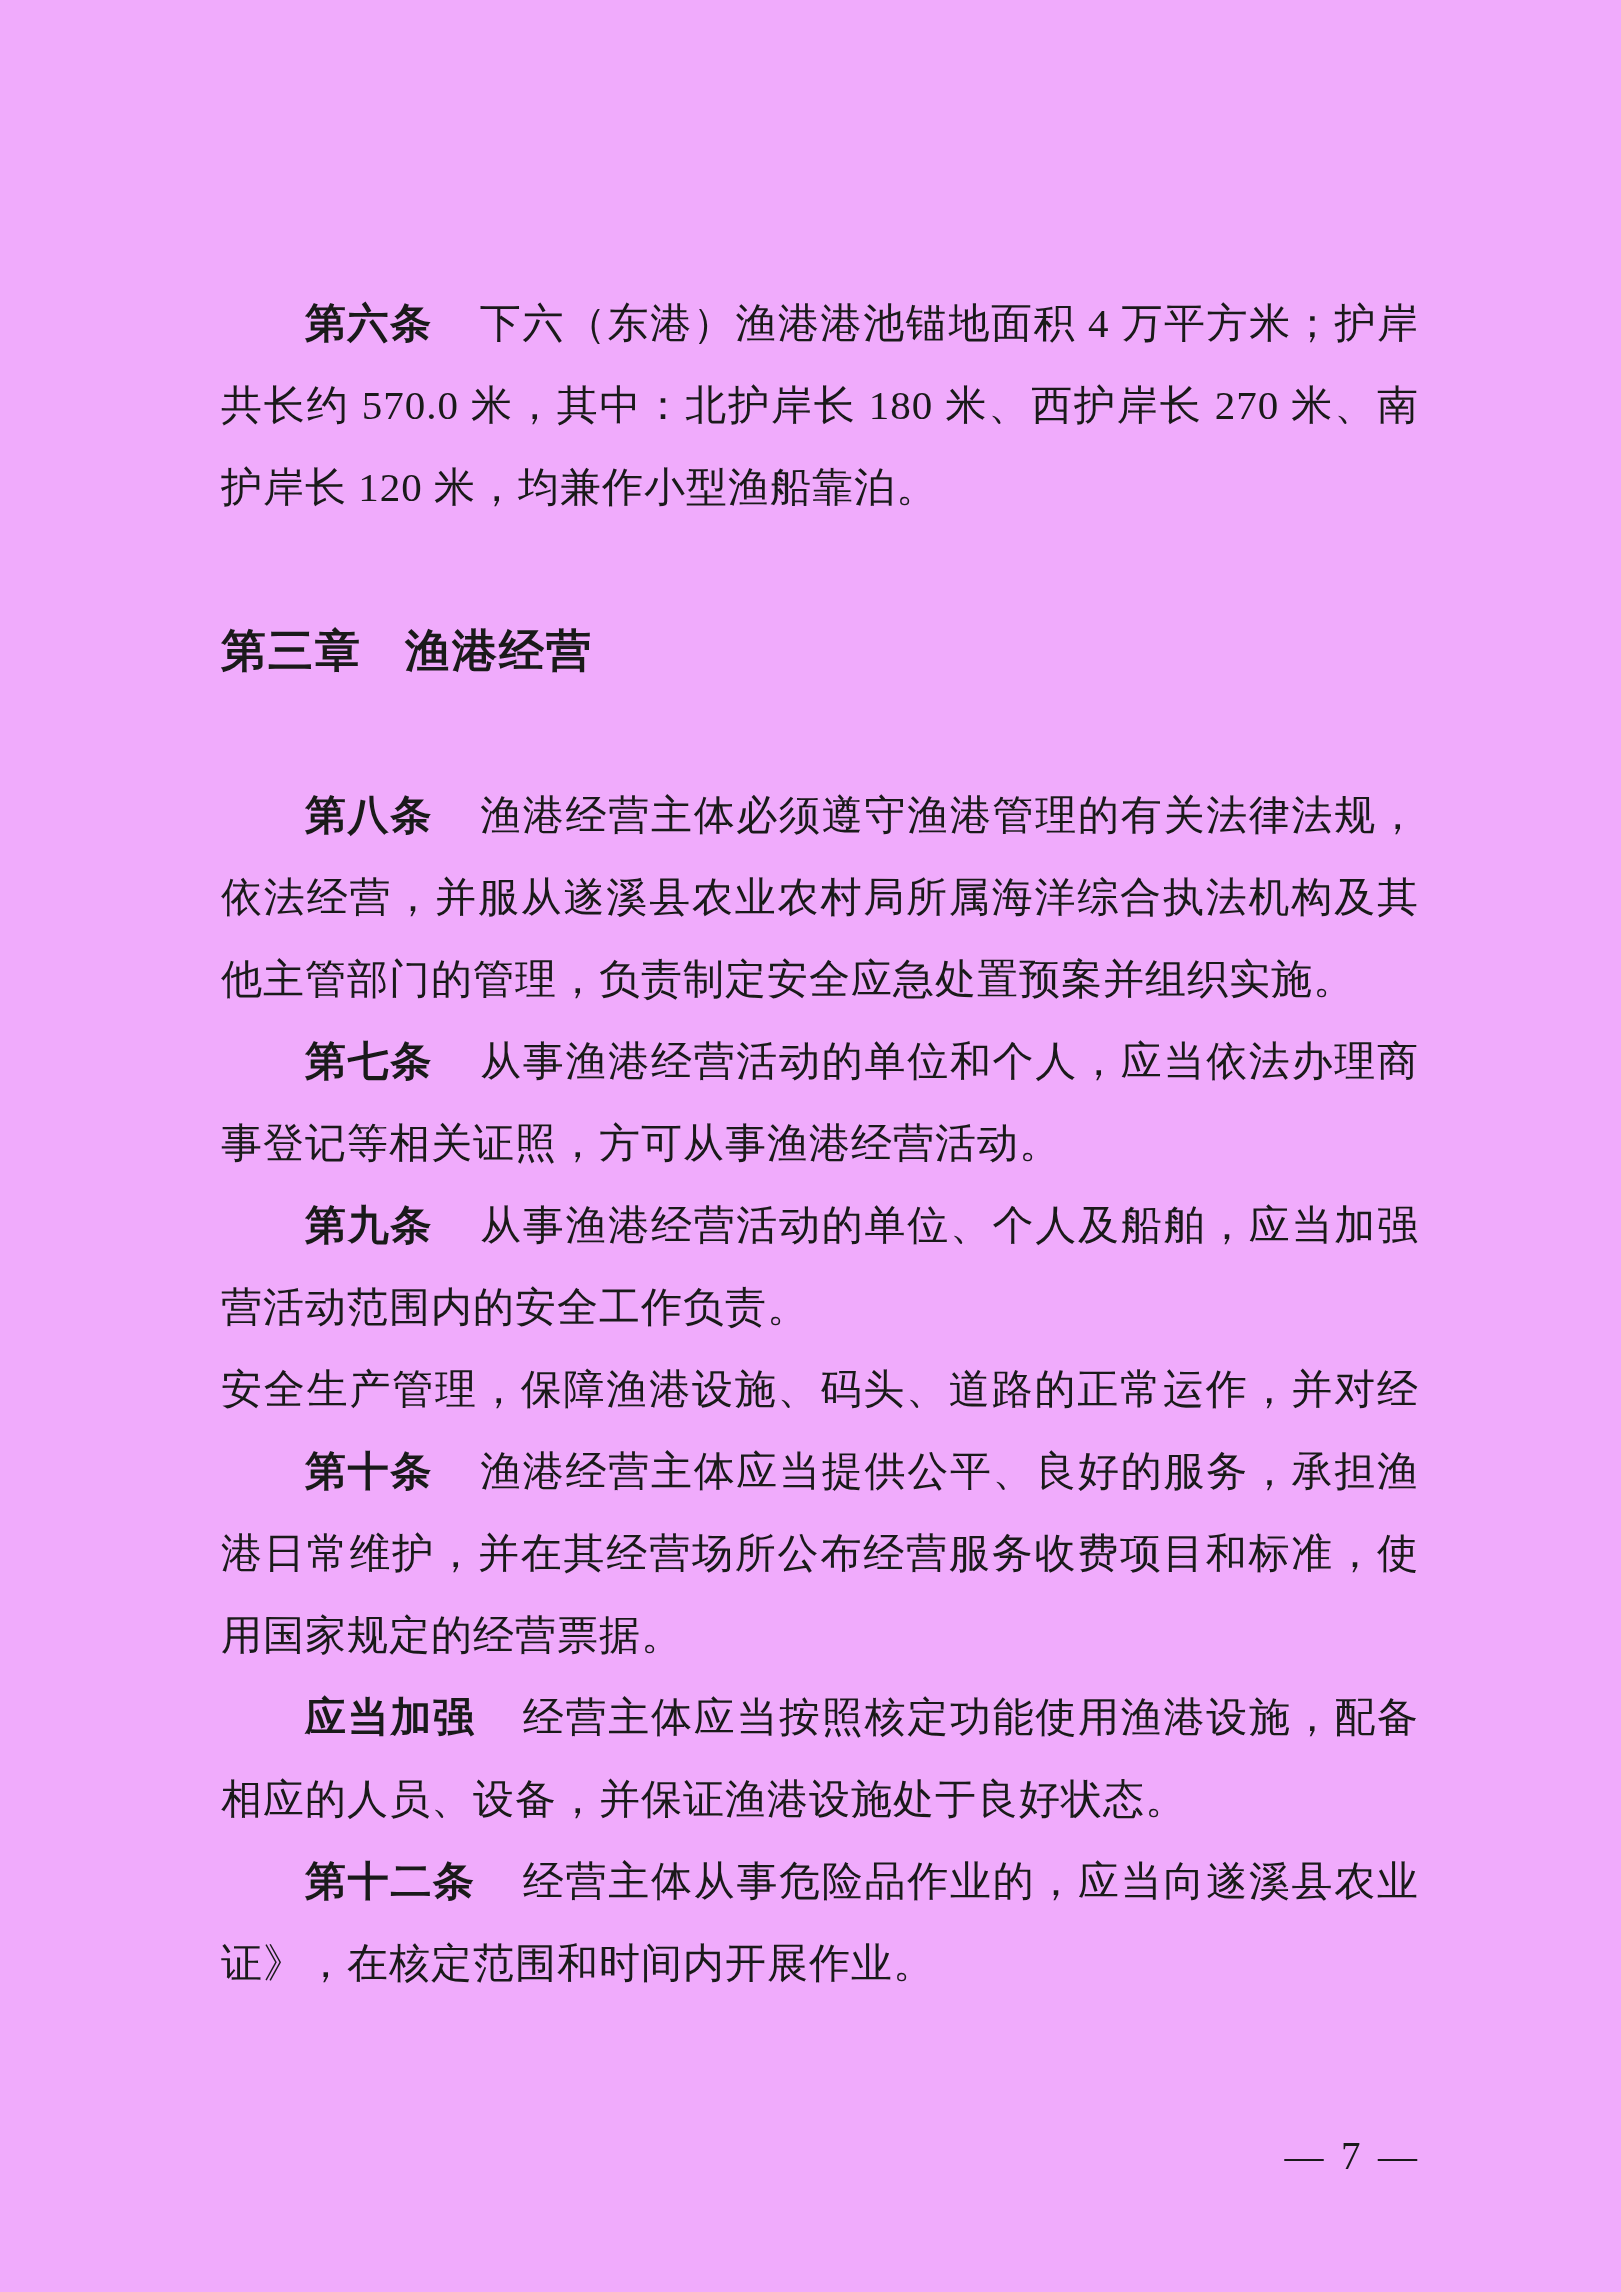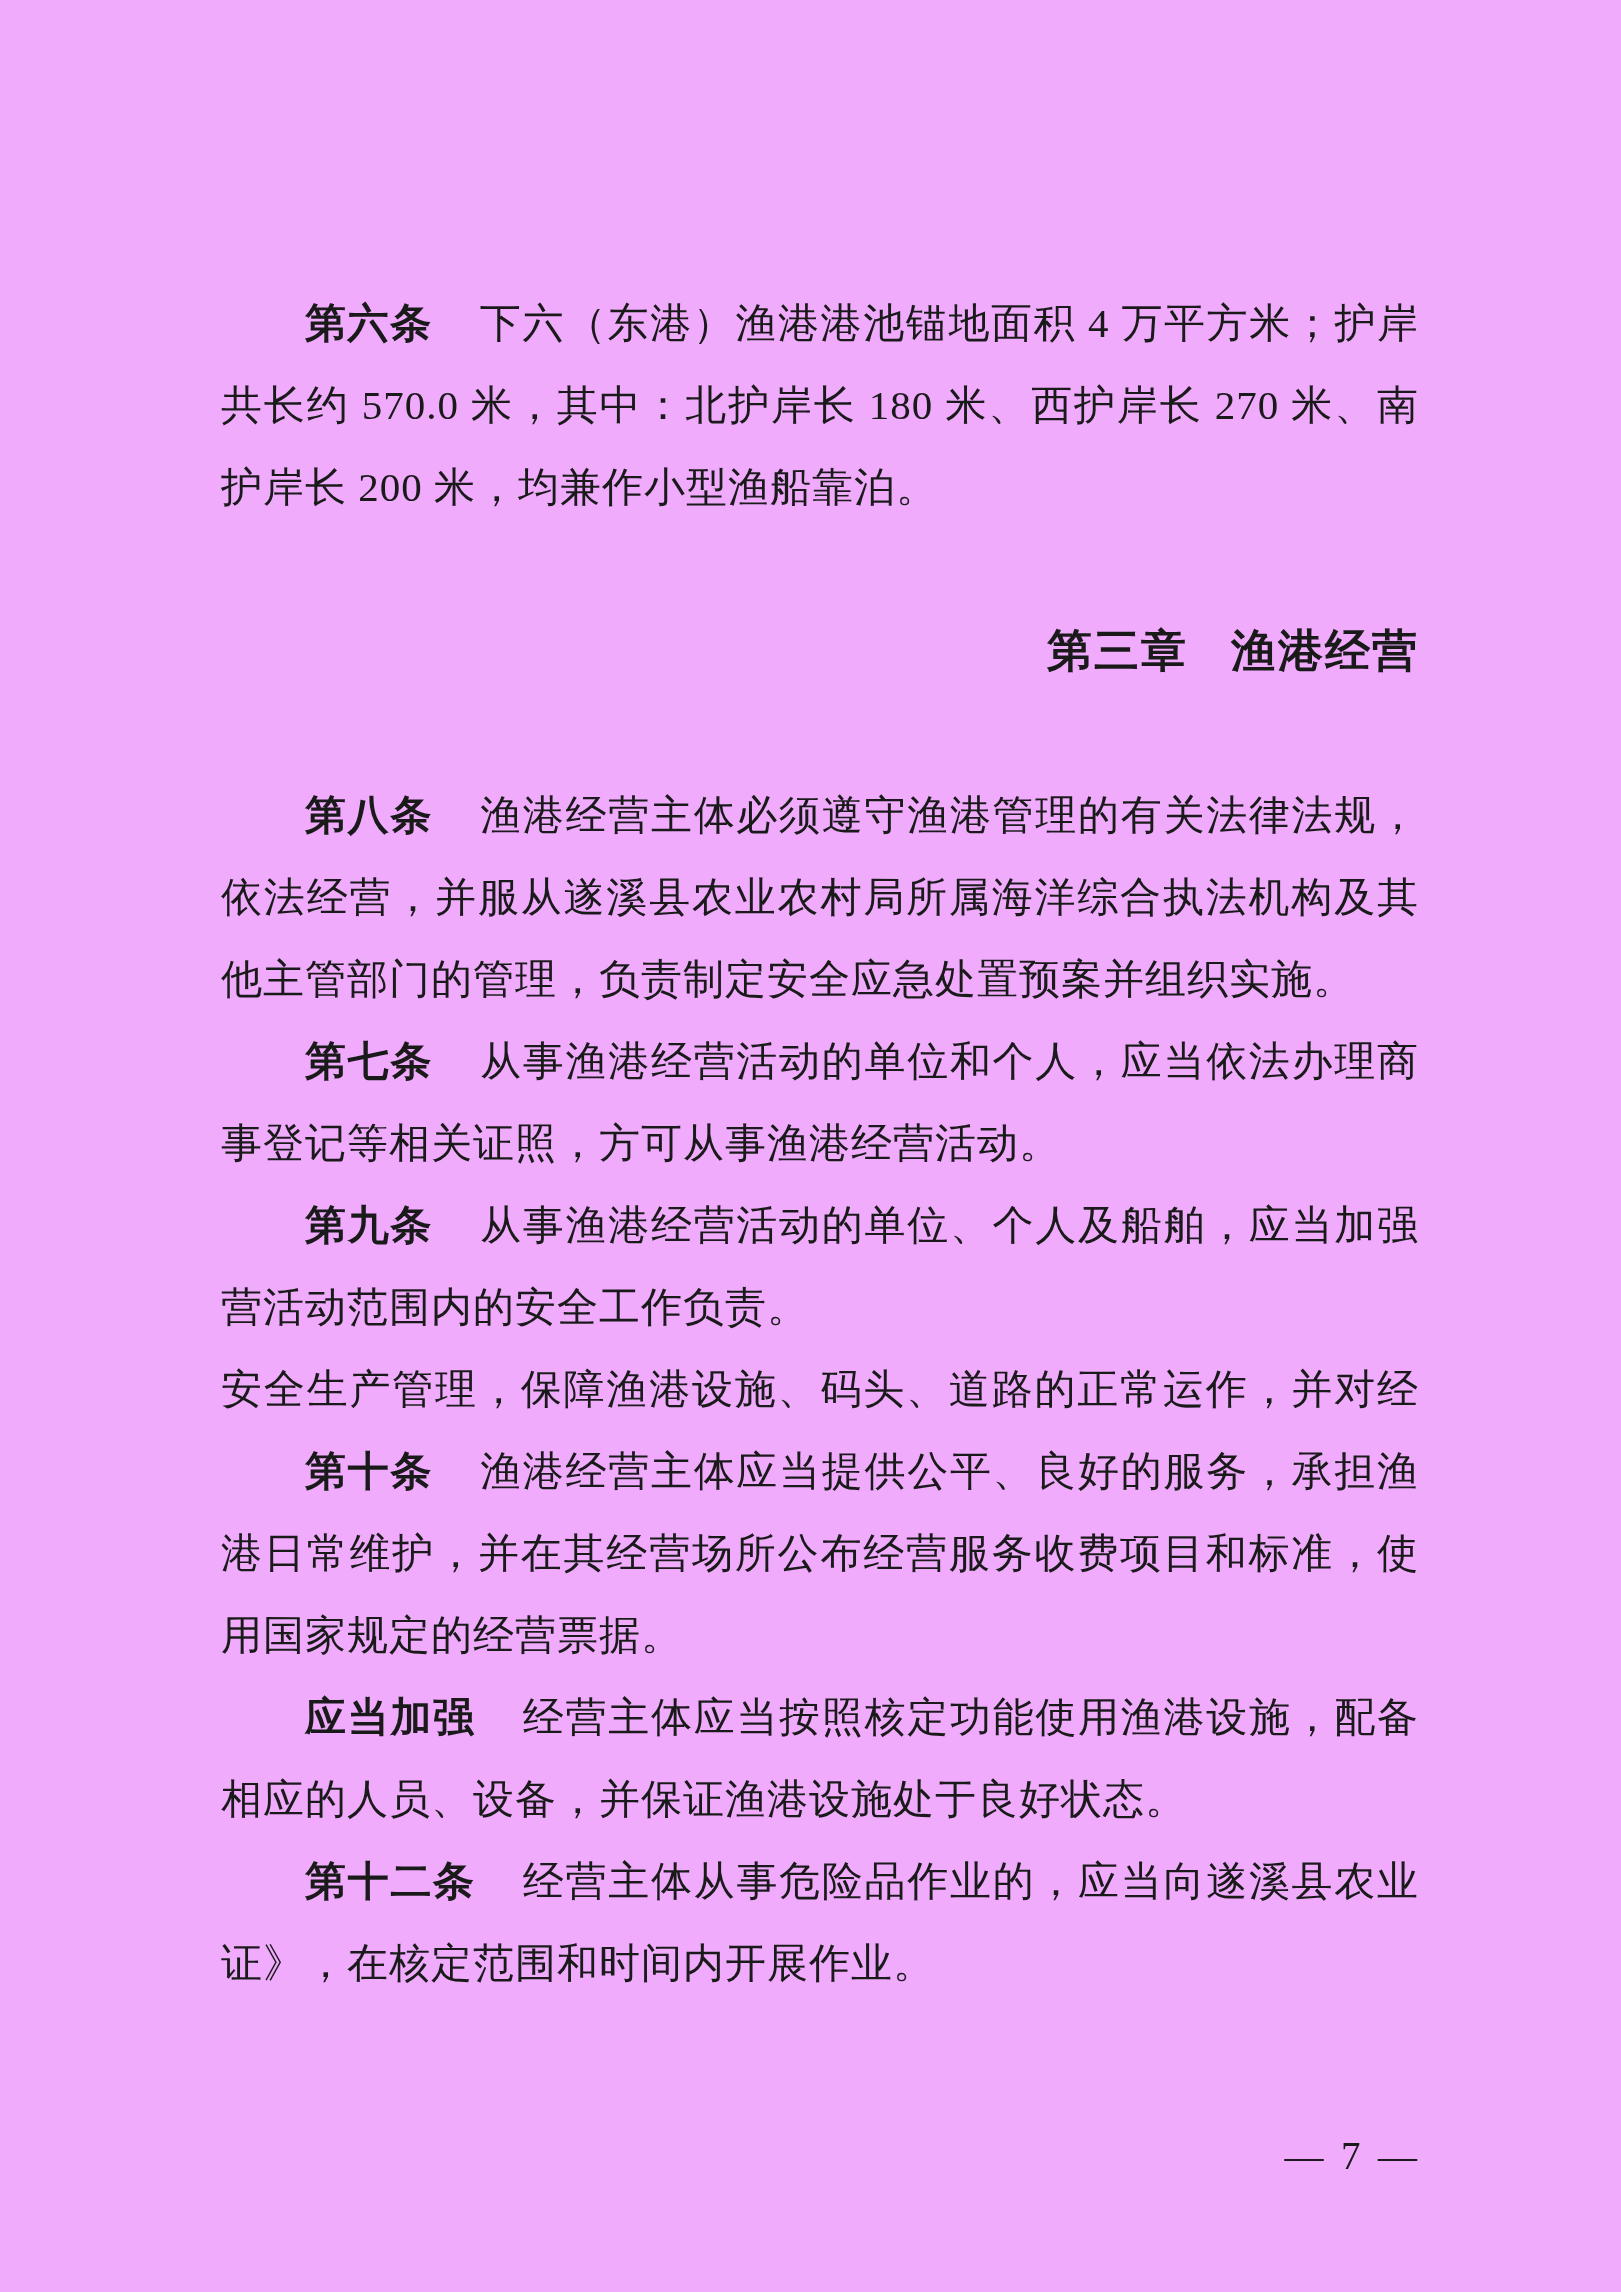--- a/index.html
+++ b/index.html
@@ -41,21 +41,21 @@
   .line.first { text-indent: 84px; }
   .art-label {
     font-family: "Liberation Sans", "DejaVu Sans", sans-serif;
     font-weight: 700;
     margin-right: 47px;
   }
   .chapter {
     margin: 82px 0;
     height: 82px;
     line-height: 82px;
-    text-align: right;
+    text-align: left;
     font-family: "Liberation Sans", "DejaVu Sans", sans-serif;
     font-weight: 700;
     font-size: 45px;
     letter-spacing: 2px;
   }
   .chapter-gap { display: inline-block; width: 43px; }
   .page-number {
     position: absolute;
     top: 2129px;
     right: 200px;
@@ -69,21 +69,21 @@
 </style>
 </head>
 <body>
 
 <div class="sheet">
   <main class="content">
 
     <section class="para">
       <p class="line first full"><span class="art-label">第六条</span><span class="art-rest">下六（东港）渔港港池锚地面积 4 万平方米；护岸</span></p>
       <p class="line full">共长约 570.0 米，其中：北护岸长 180 米、西护岸长 270 米、南</p>
-      <p class="line">护岸长 200 米，均兼作小型渔船靠泊。</p>
+      <p class="line">护岸长 120 米，均兼作小型渔船靠泊。</p>
     </section>
 
     <h2 class="chapter"><span>第三章</span><span class="chapter-gap"></span><span>渔港经营</span></h2>
 
     <section class="para">
       <p class="line first full"><span class="art-label">第八条</span><span class="art-rest">渔港经营主体必须遵守渔港管理的有关法律法规，</span></p>
       <p class="line full">依法经营，并服从遂溪县农业农村局所属海洋综合执法机构及其</p>
       <p class="line">他主管部门的管理，负责制定安全应急处置预案并组织实施。</p>
     </section>
 

